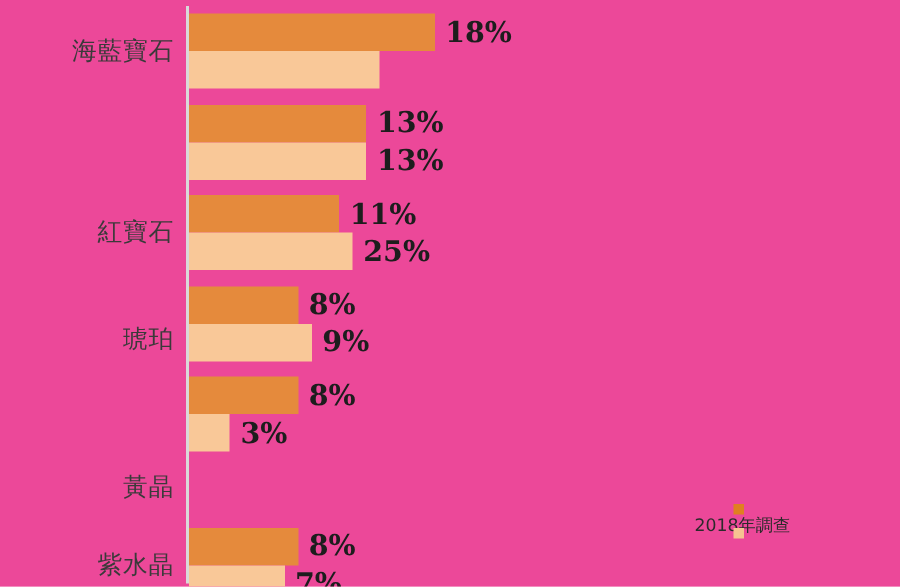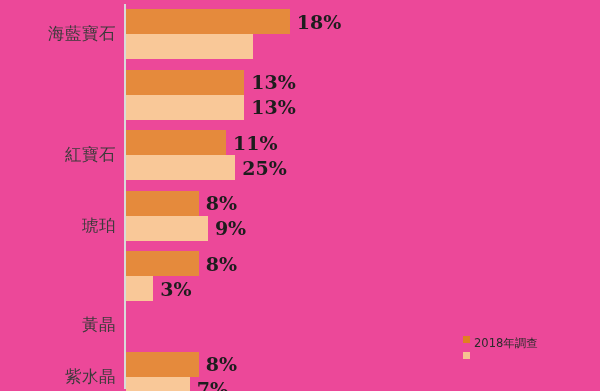--- a/index.html
+++ b/index.html
@@ -80,23 +80,24 @@
 
   
   .legend {
     position: absolute;
     left: 463px;
     top: 336px;
     font-size: 11px;
   }
   .legend-item {
     display: flex;
-    align-items: flex-start;
+    align-items: center;
     height: 16px;
     white-space: nowrap;
+    flex-direction: column;
   }
   .legend-swatch {
     width: 7px;
     height: 7px;
     margin-right: 4px;
     flex: 0 0 auto;
   }
   .legend-swatch.s2018 { background: #E08020; }
   .legend-swatch.s2017 { background: #F6C391; }
   .legend-text {

